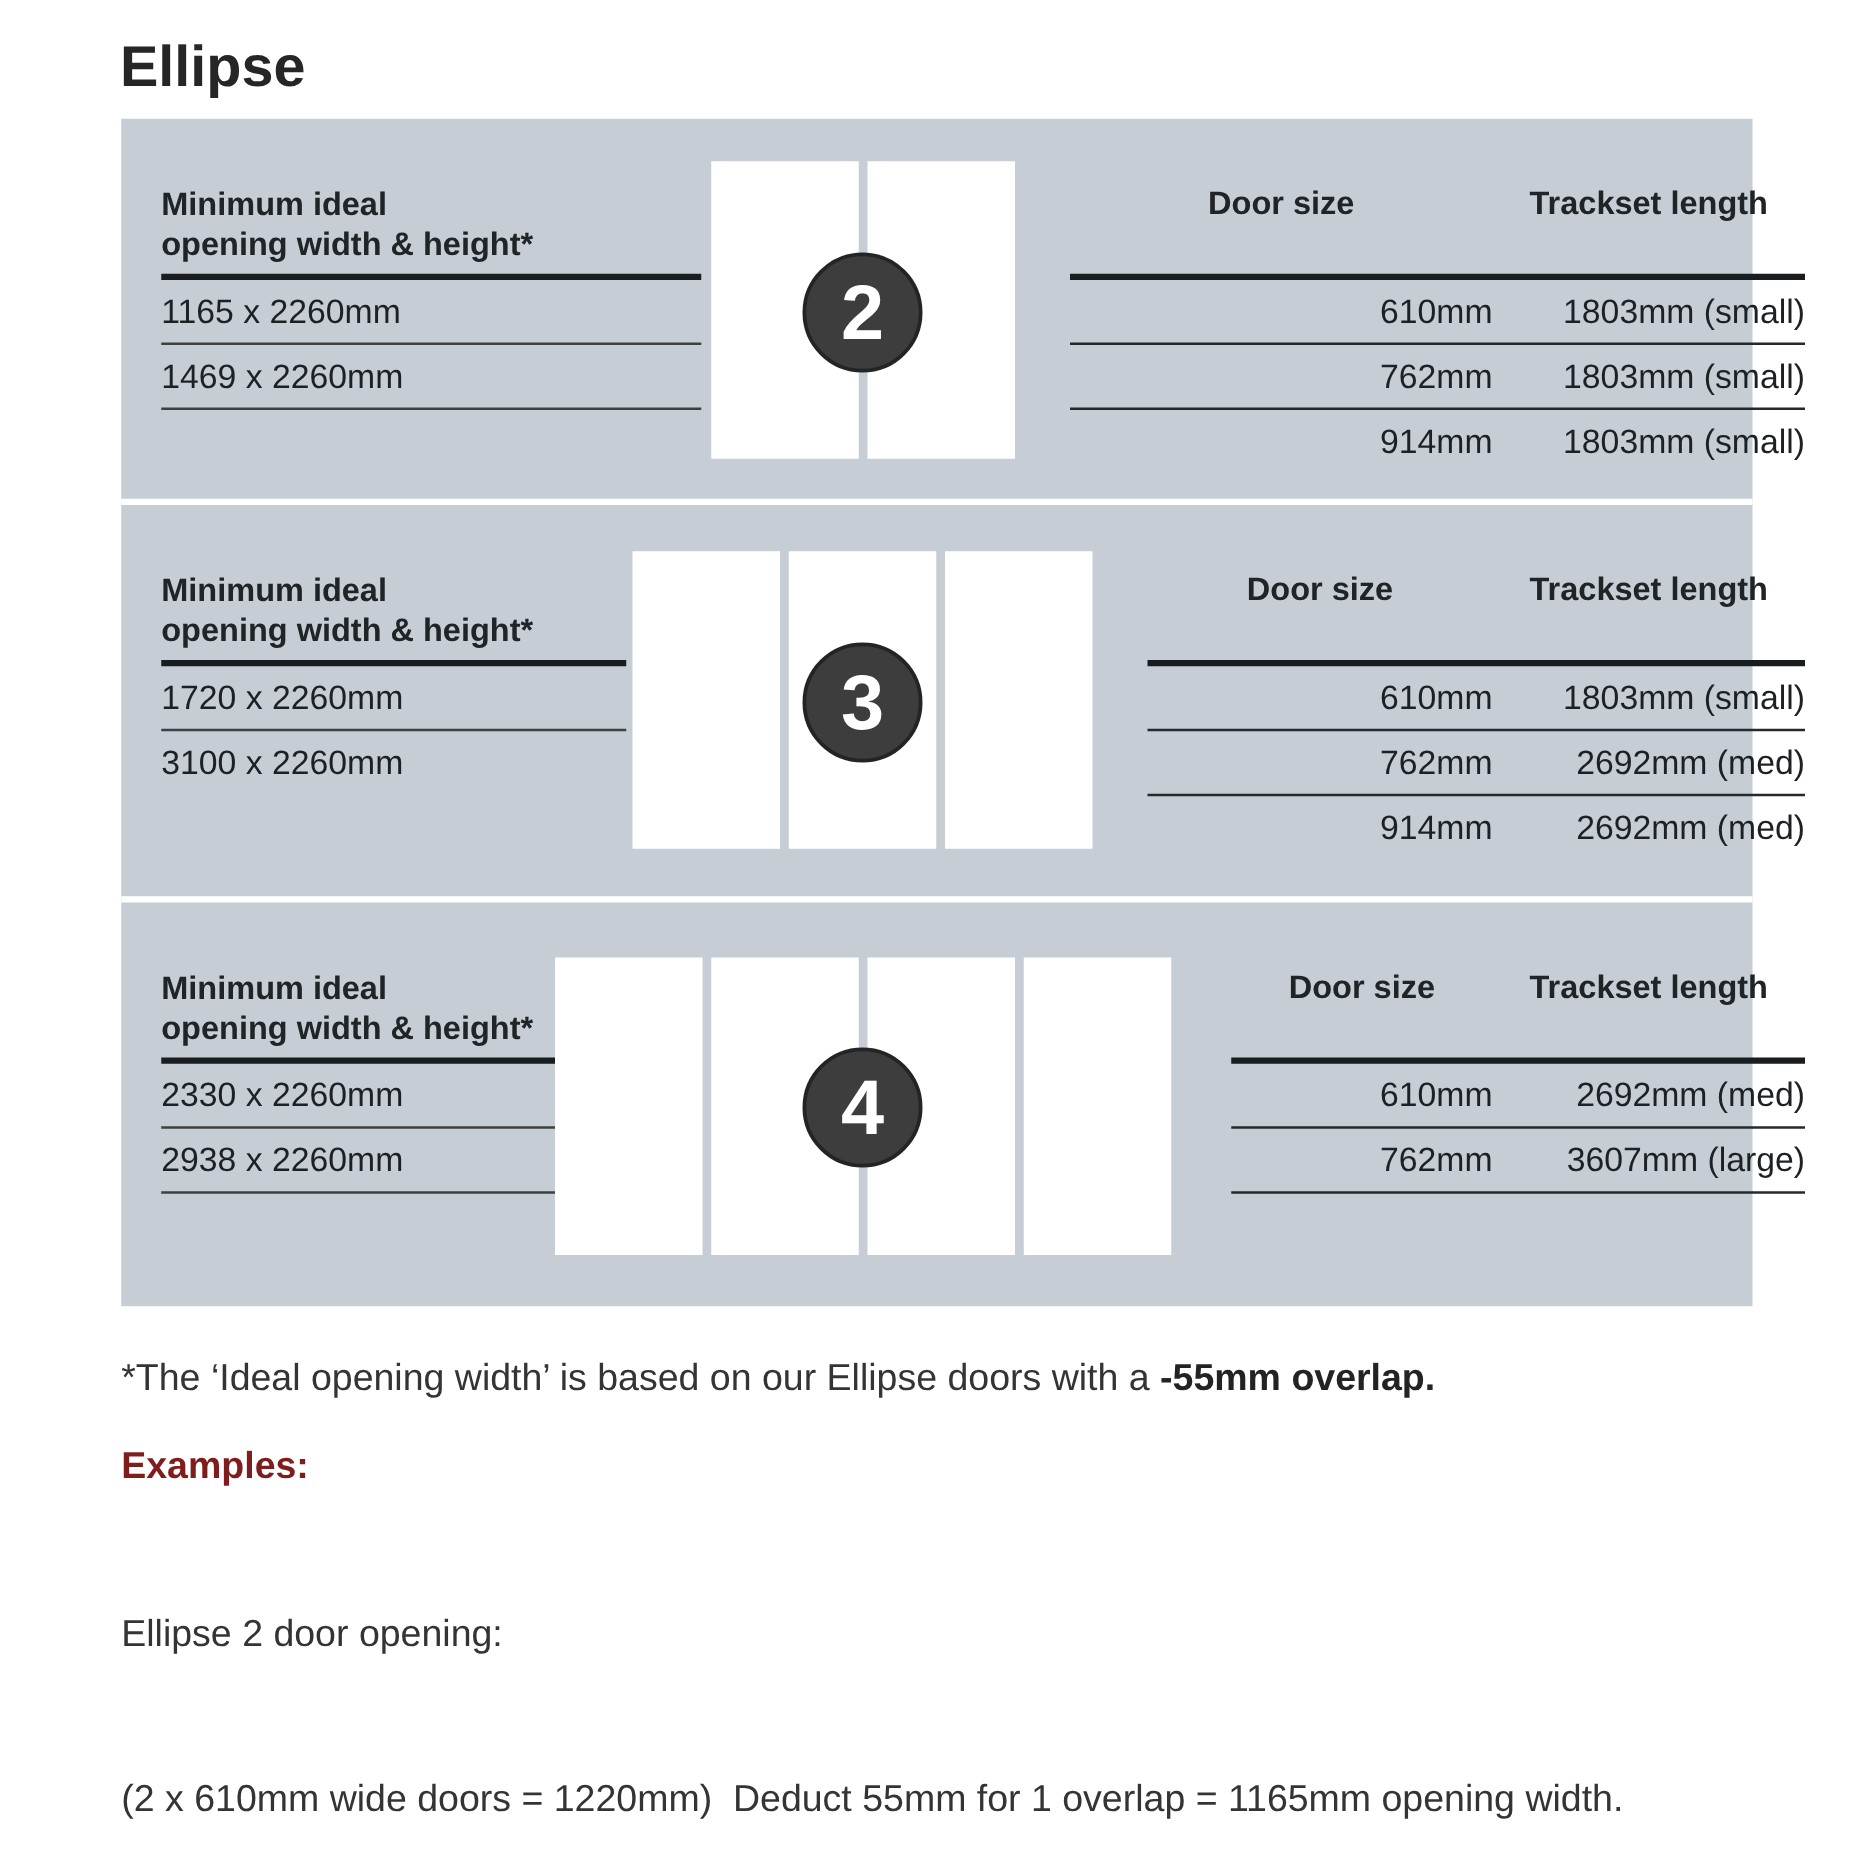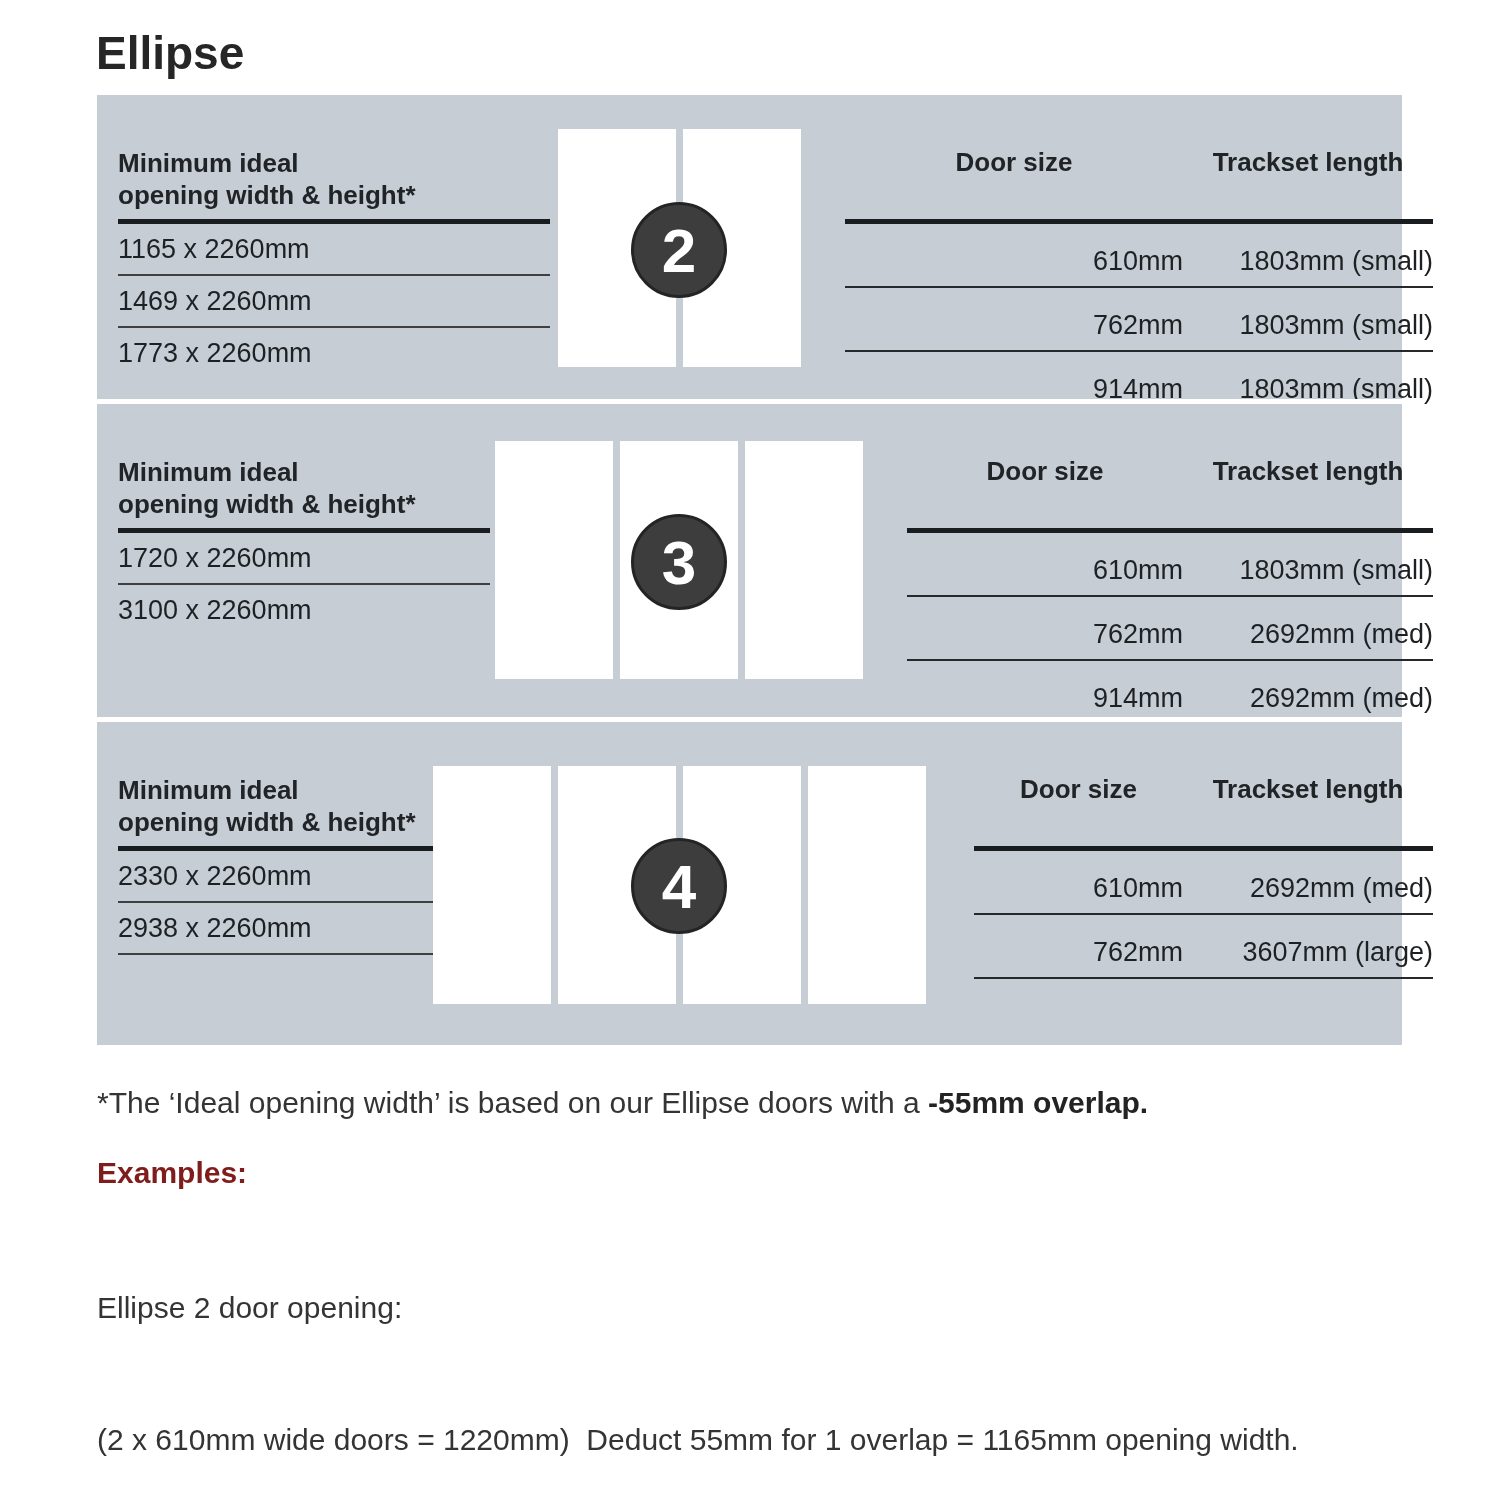--- a/index.html
+++ b/index.html
@@ -7,21 +7,21 @@
     width:1500px;height:1500px;position:relative;overflow:hidden;
     background:#ffffff;color:#1f1f1f;
     font-family:"Liberation Sans", sans-serif;
   }
   .abs{position:absolute;}
 
   .title{left:96px;top:26px;font-size:46px;font-weight:bold;color:#262626;}
 
   .panel{left:97px;top:95px;width:1305px;height:950px;background:var(--panel_bg,#c6cdd4);}
 
-  .sec{position:absolute;left:5px;width:100%;padding-left:32px;}
+  .sec{position:absolute;left:16px;width:100%;padding-left:32px;}
   .sec.s1{top:0;height:304px;}
   .sec.s2{top:309px;height:313px;}
   .sec.s3{top:627px;height:323px;}
   .divider{position:absolute;left:0;width:100%;height:5px;background:#ffffff;}
   .d1{top:304px;} .d2{top:622px;}
 
   .left-col{position:absolute;left:16px;top:52px;}
   .s1 .left-col{width:432px;}
   .s2 .left-col{width:372px;}
   .s3 .left-col{width:328px;}
@@ -29,21 +29,21 @@
   .rule-thick{border-top:5px solid var(--rule_dark,#1a1d1f);}
   .lrow{height:50px;display:flex;align-items:center;font-size:27px;border-bottom:2px solid #404040;color:#1e2123;}
   .lrow.noline{border-bottom:none;}
 
   .right-col{position:absolute;right:6px;top:52px;}
   .s1 .right-col{width:588px;}
   .s2 .right-col{width:526px;}
   .s3 .right-col{width:459px;}
   .rhead{display:grid;grid-template-columns:1fr 250px;height:72px;font-weight:bold;font-size:26px;color:#212427;}
   .rhead span{text-align:center;}
-  .rrow{display:grid;grid-template-columns:1fr 250px;height:50px;align-items:center;font-size:27px;border-bottom:2px solid #26292b;color:#1e2123;margin-top:12px;}
+  .rrow{display:grid;grid-template-columns:1fr 250px;height:50px;align-items:center;font-size:27px;border-bottom:2px solid #26292b;color:#1e2123;}
   .rrow span{text-align:right;}
   .rrow.noline{border-bottom:none;}
 
   .doors{position:absolute;display:flex;gap:7px;}
   .s1 .doors{left:456px;top:34px;}
   .s2 .doors{left:393px;top:37px;}
   .s3 .doors{left:331px;top:44px;}
   .door{width:118px;height:238px;background:#ffffff;}
   .badge{
     position:absolute;left:529px;width:96px;height:96px;border-radius:50%;
@@ -70,21 +70,20 @@
 
   <div class="sec s1">
     <div class="left-col">
       <div class="col-header">
         <span>Minimum ideal</span><br>
         <span>opening width &amp; height*</span>
       </div>
       <div class="rule-thick"></div>
       <div class="lrow">1165 x 2260mm</div>
       <div class="lrow">1469 x 2260mm</div>
-      <div class="lrow noline">1773 x 2260mm</div>
     </div>
 
     <div class="doors">
       <div class="door"></div>
       <div class="door"></div>
     </div>
     <div class="badge">2</div>
 
     <div class="right-col">
       <div class="rhead">

